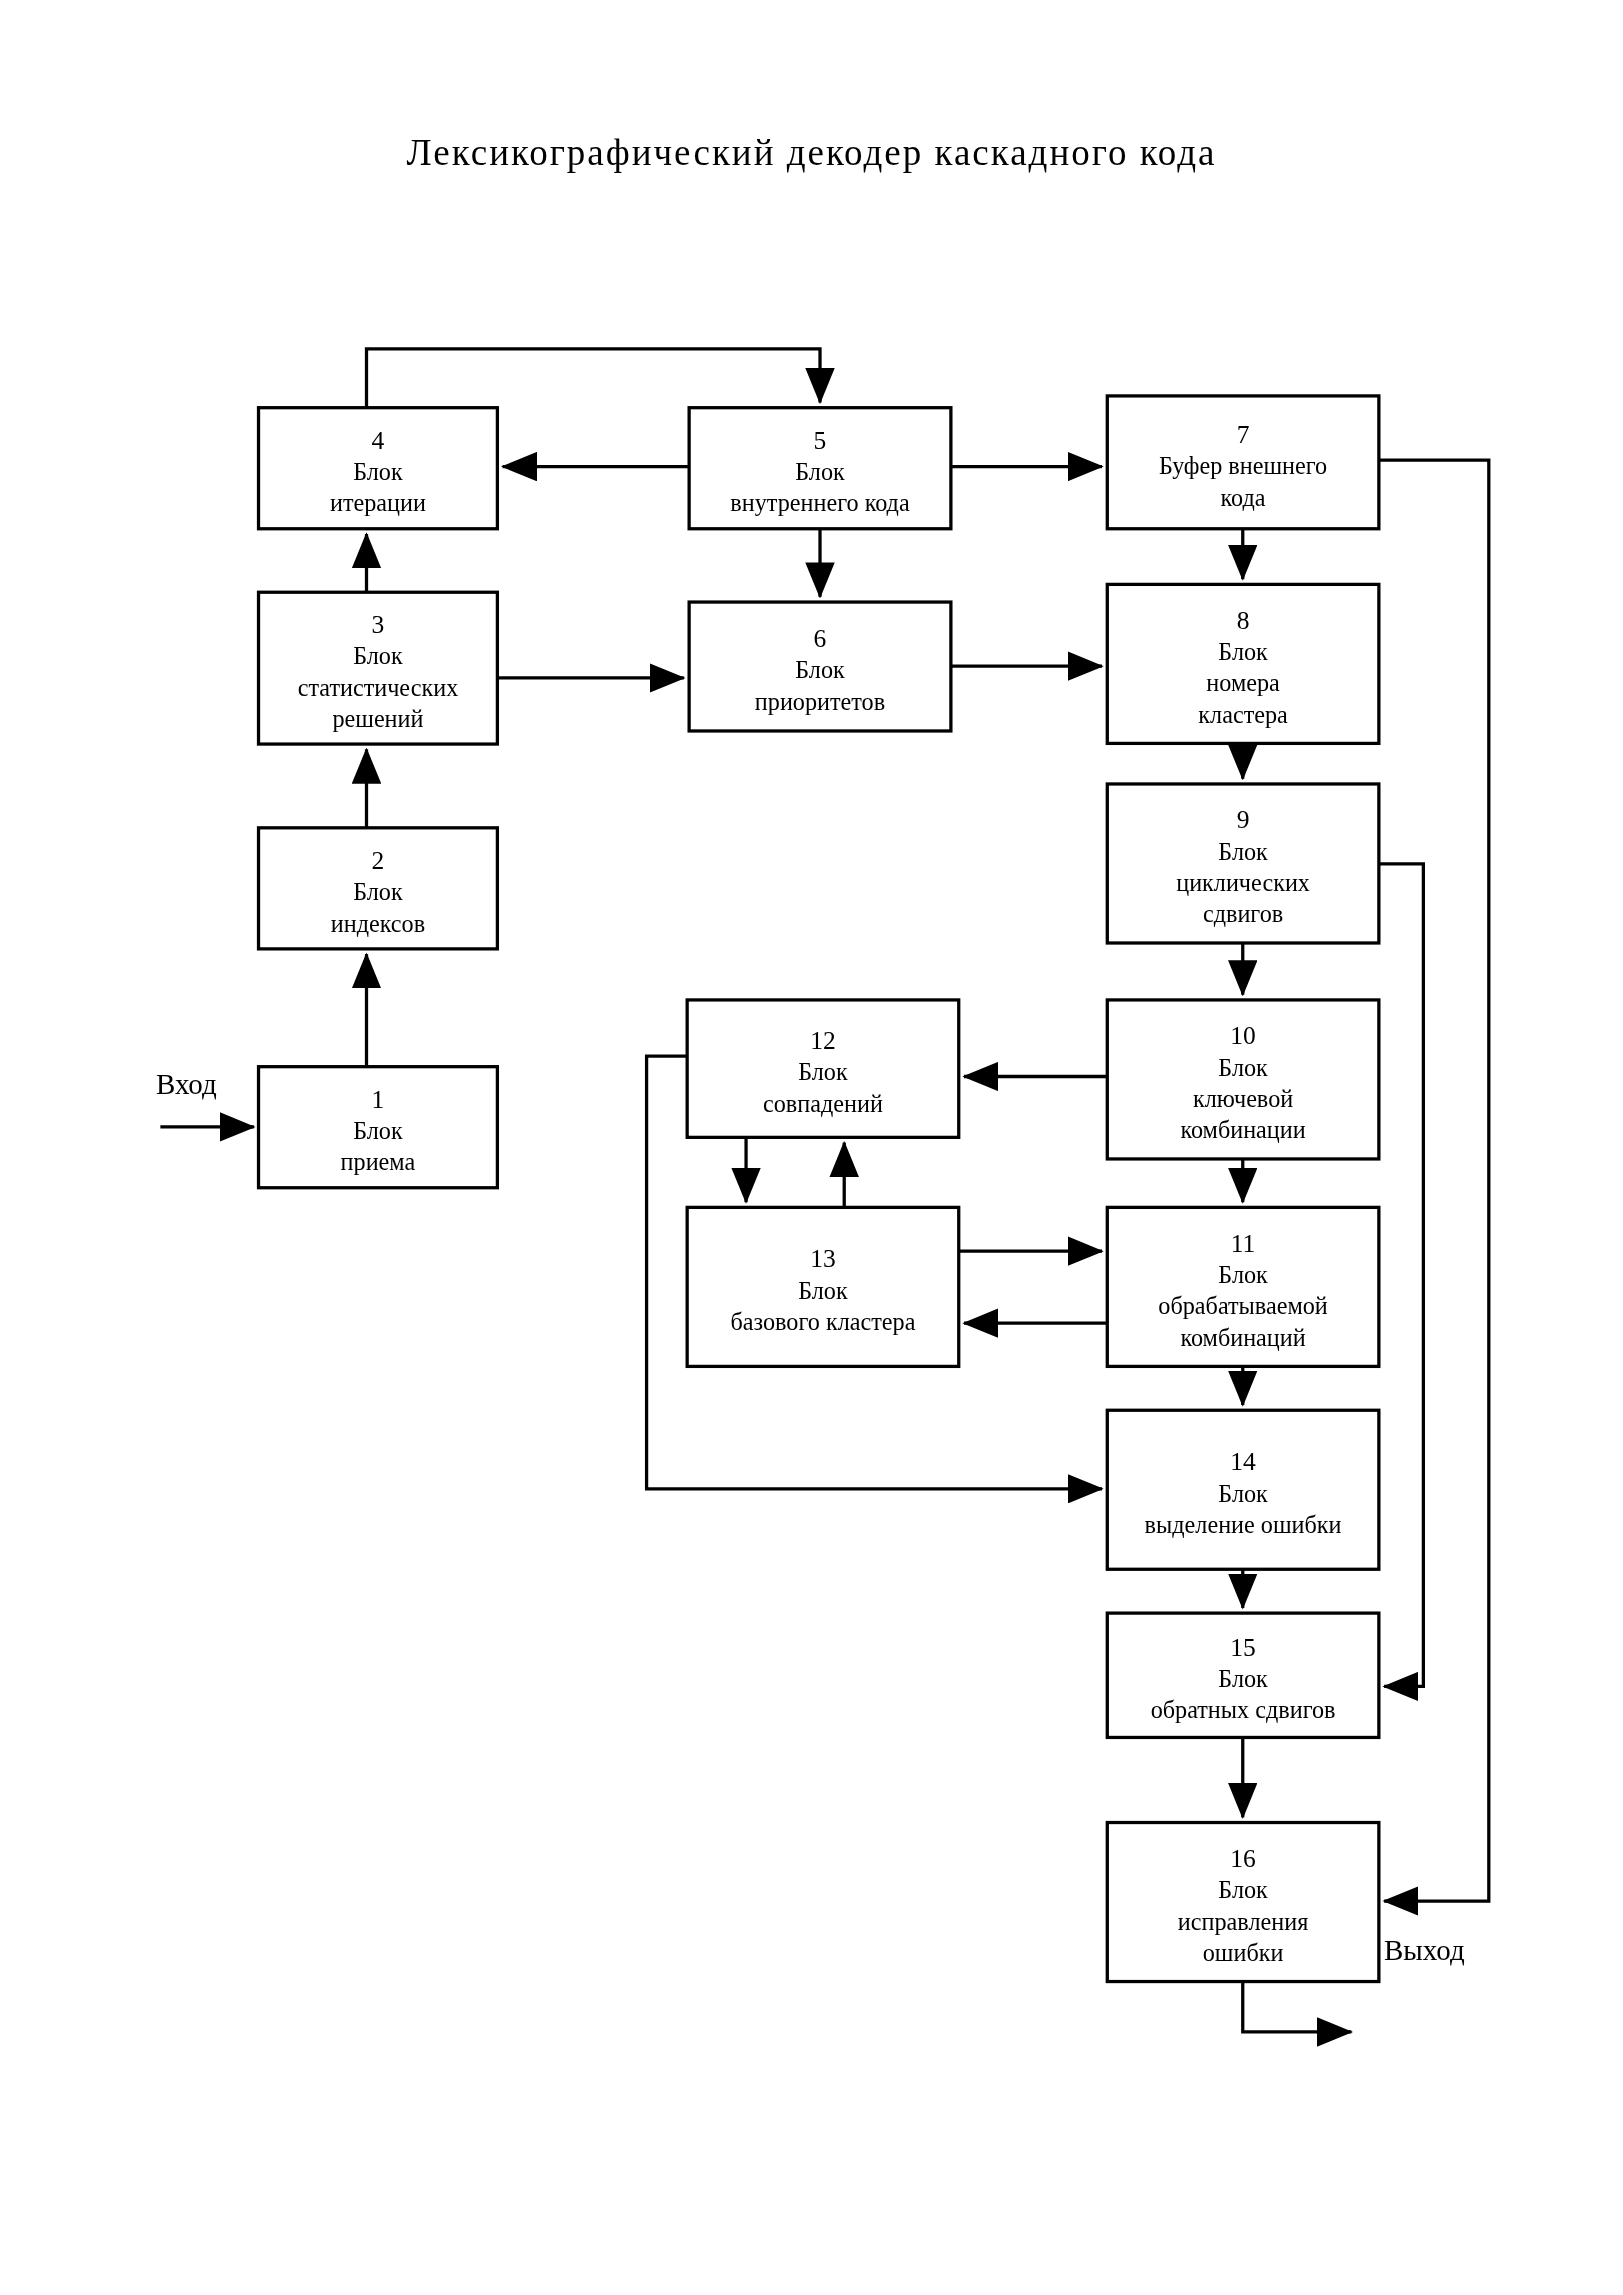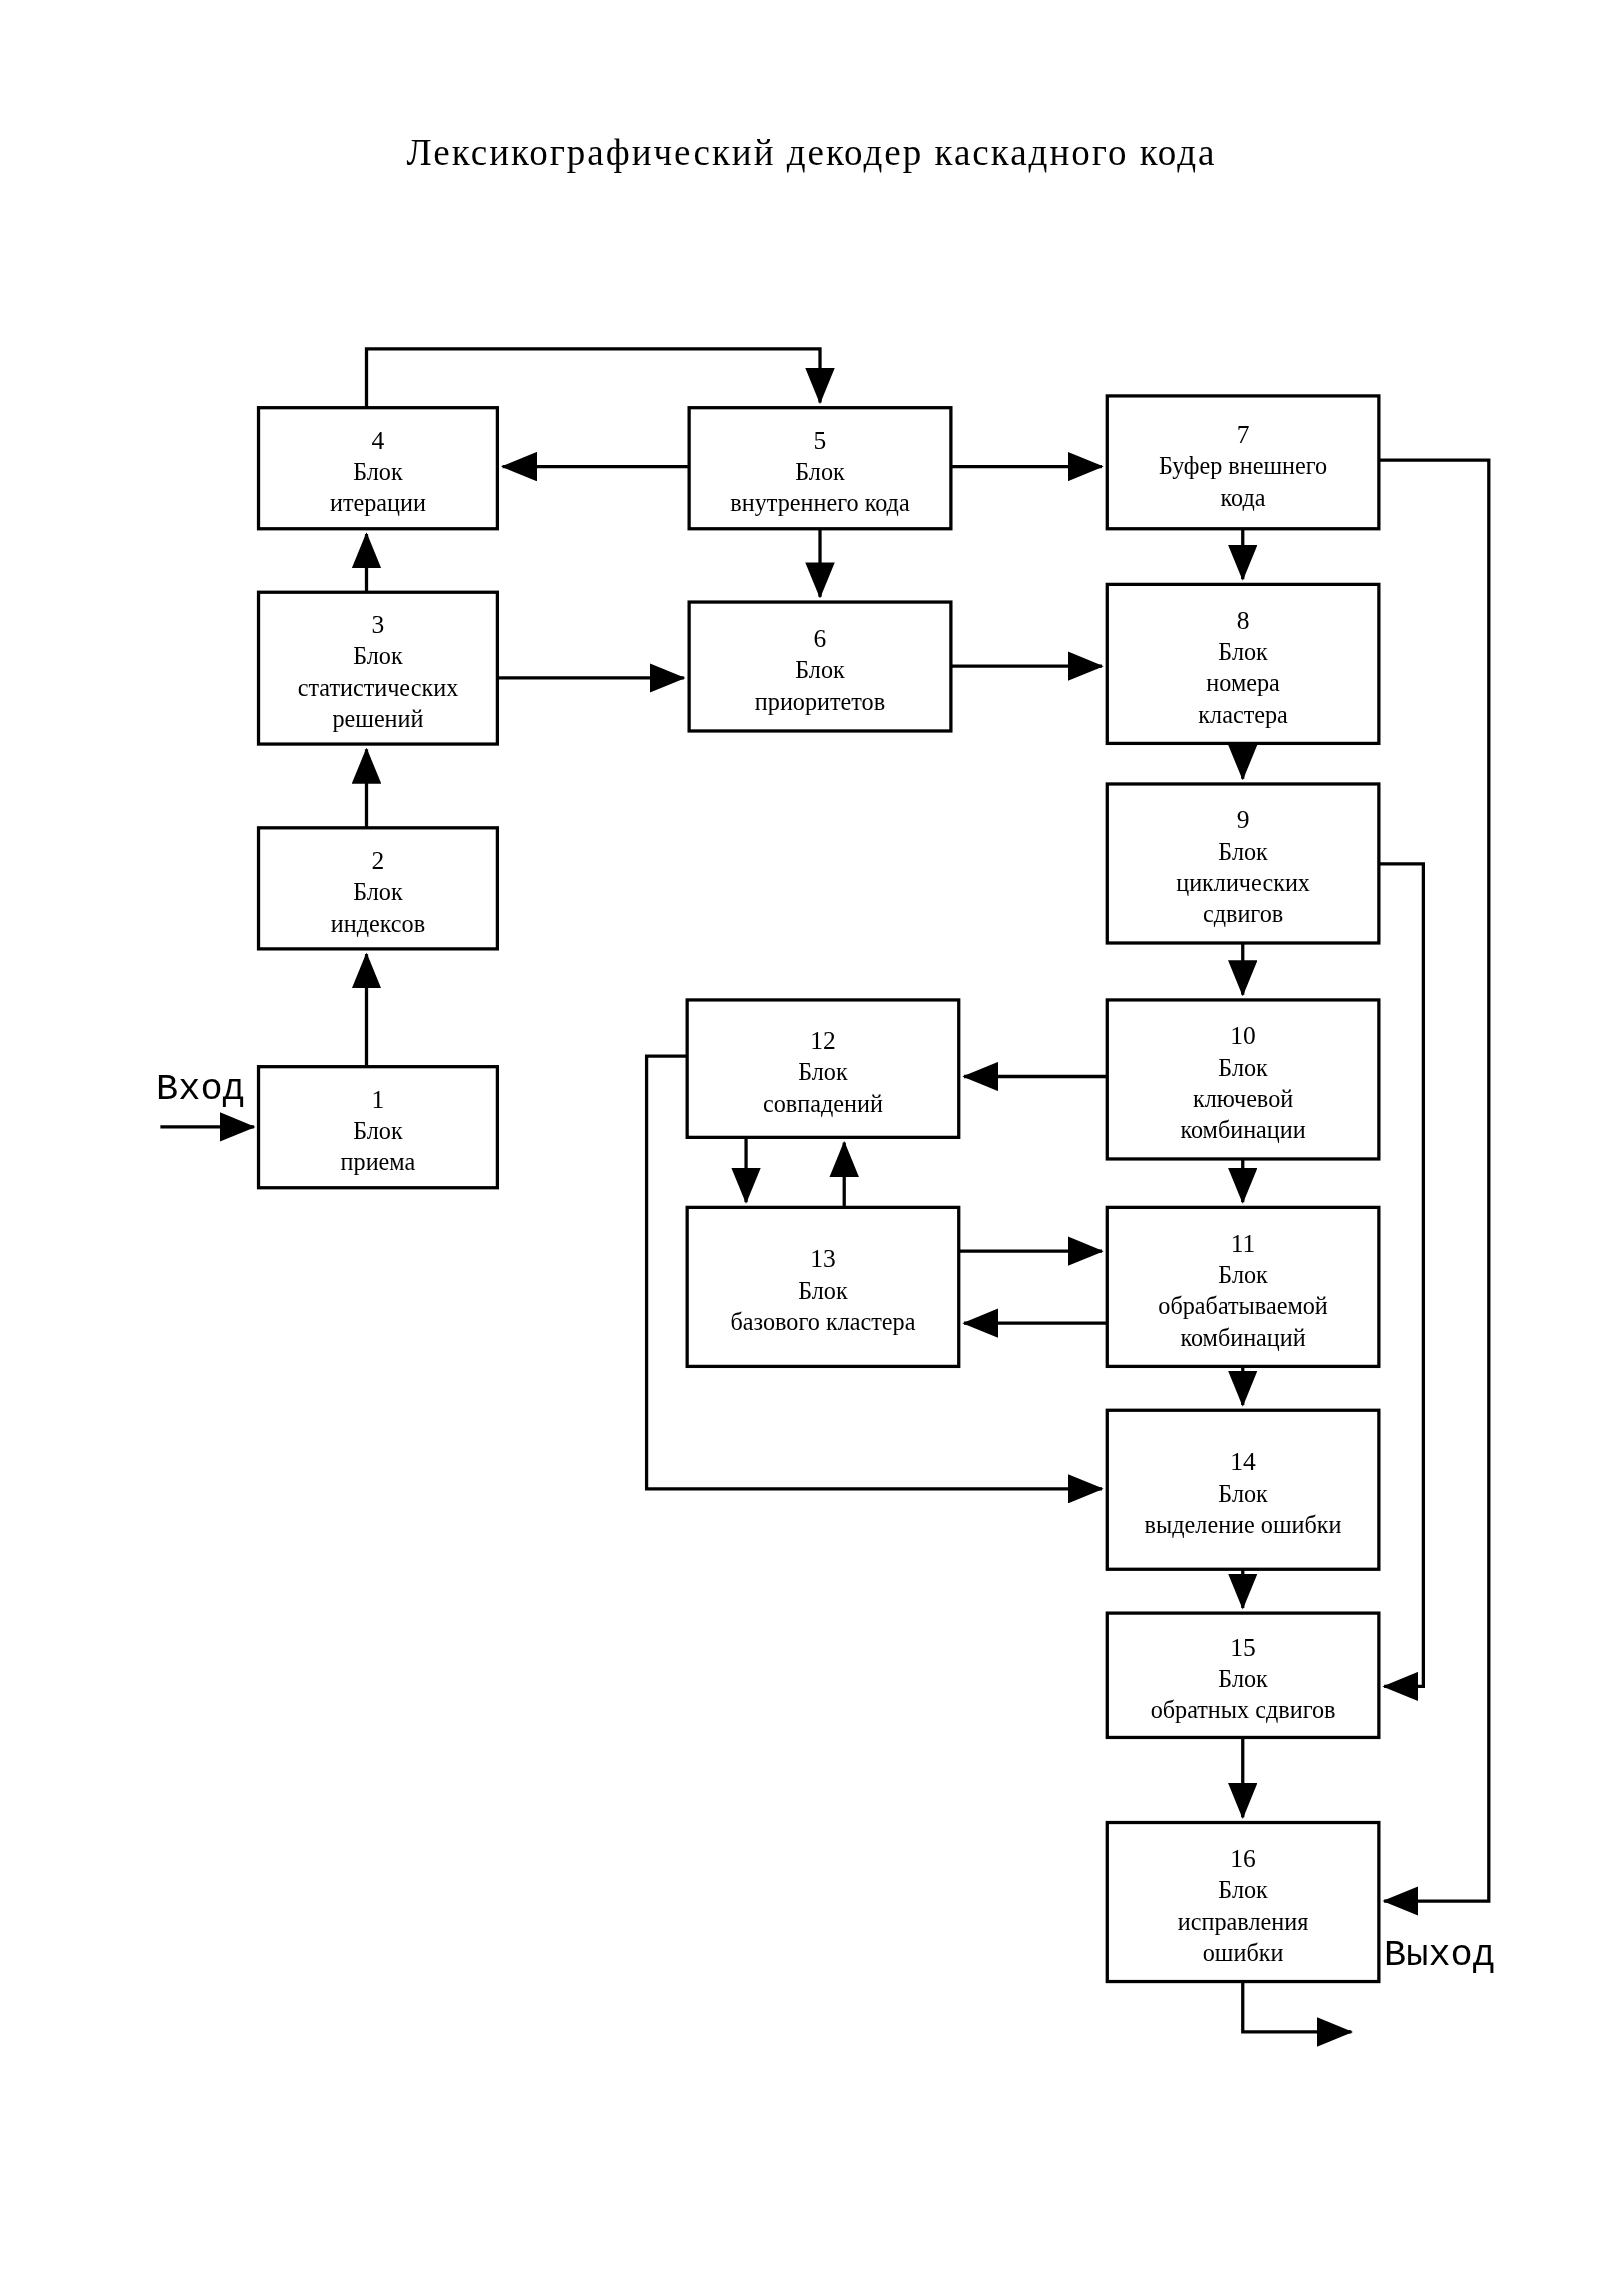--- a/index.html
+++ b/index.html
@@ -50,22 +50,22 @@
     fill: #000000;
   }
   .blk text.num { font-size: 39px; }
   .edge {
     fill: none;
     stroke: #000000;
     stroke-width: 5;
   }
   .io-label {
     position: absolute;
-    font-family: Liberation Mono, monospace;
-    font-size: 37px;
+    font-family: Liberation Serif, serif;
+    font-size: 29px;
     white-space: nowrap;
   }
 </style>
 </head>
 <body>
 
 <div id="page">
 
   <div id="diagram-title">Лексикографический декодер каскадного кода</div>
 

